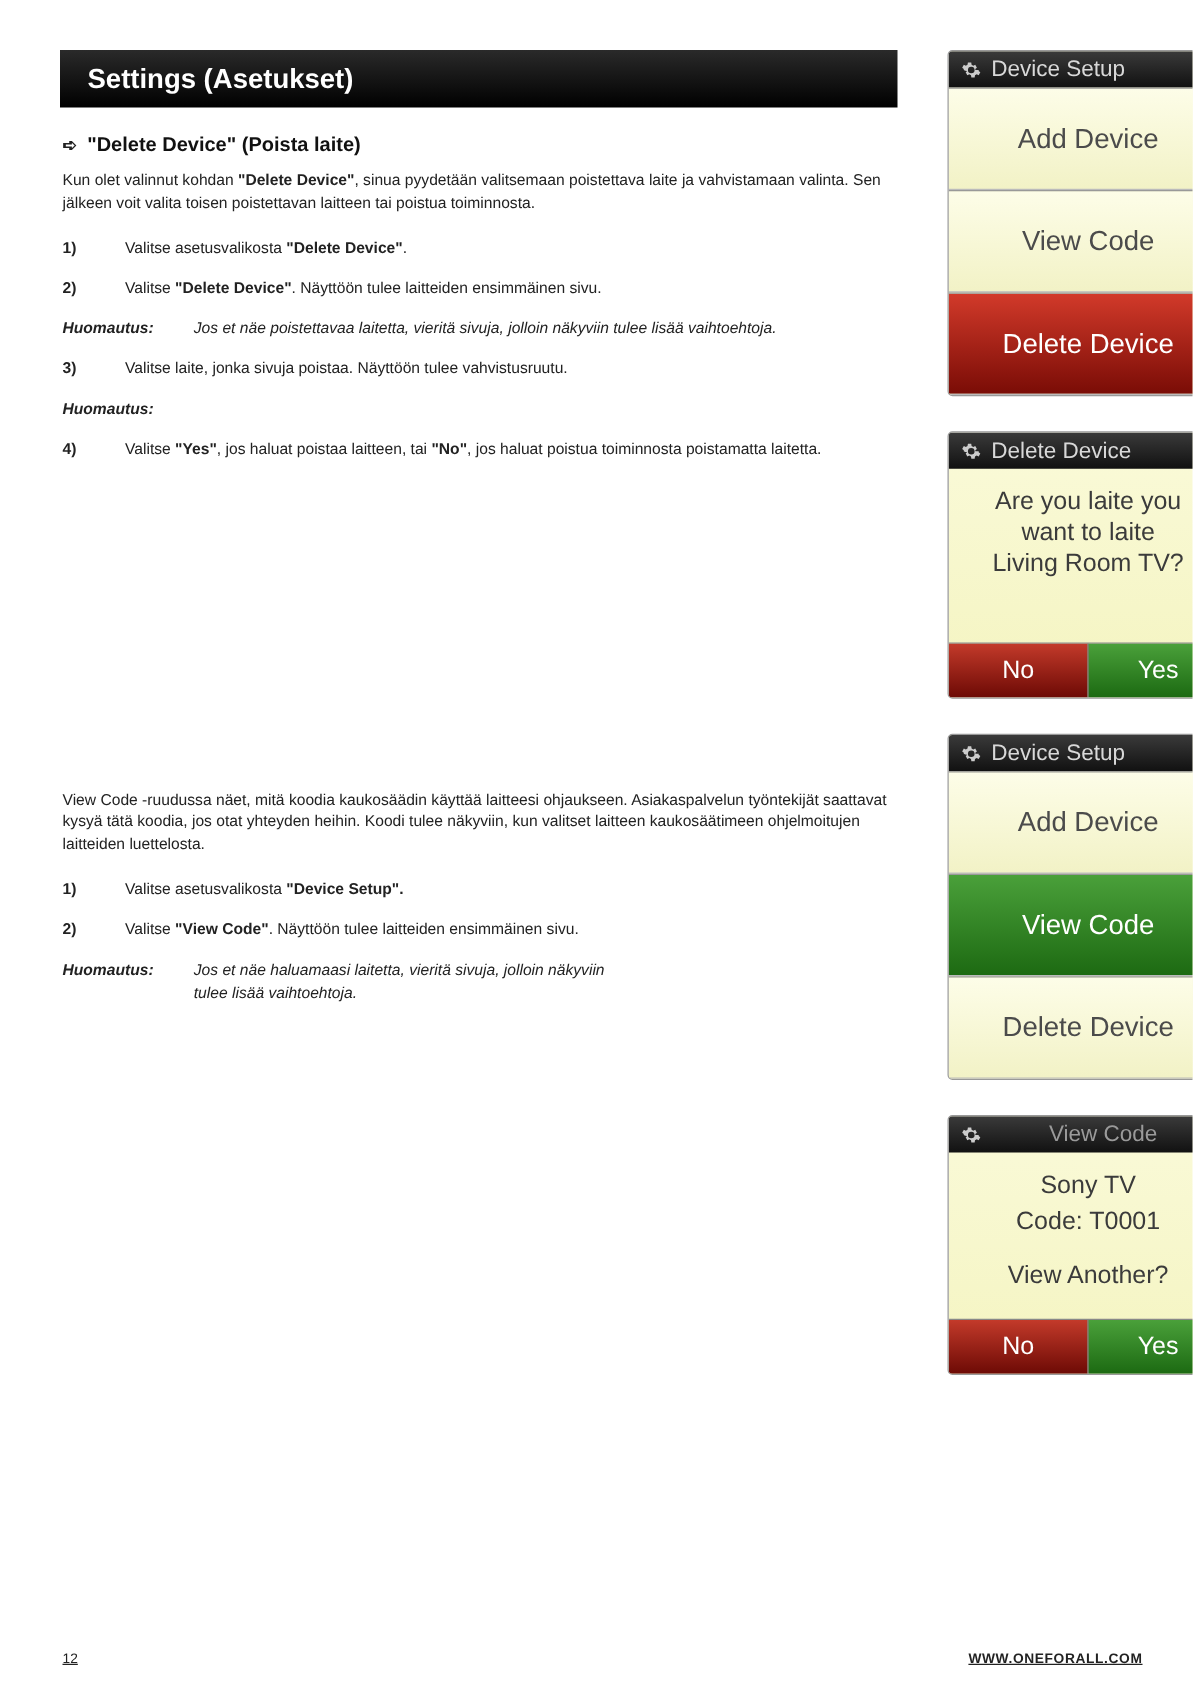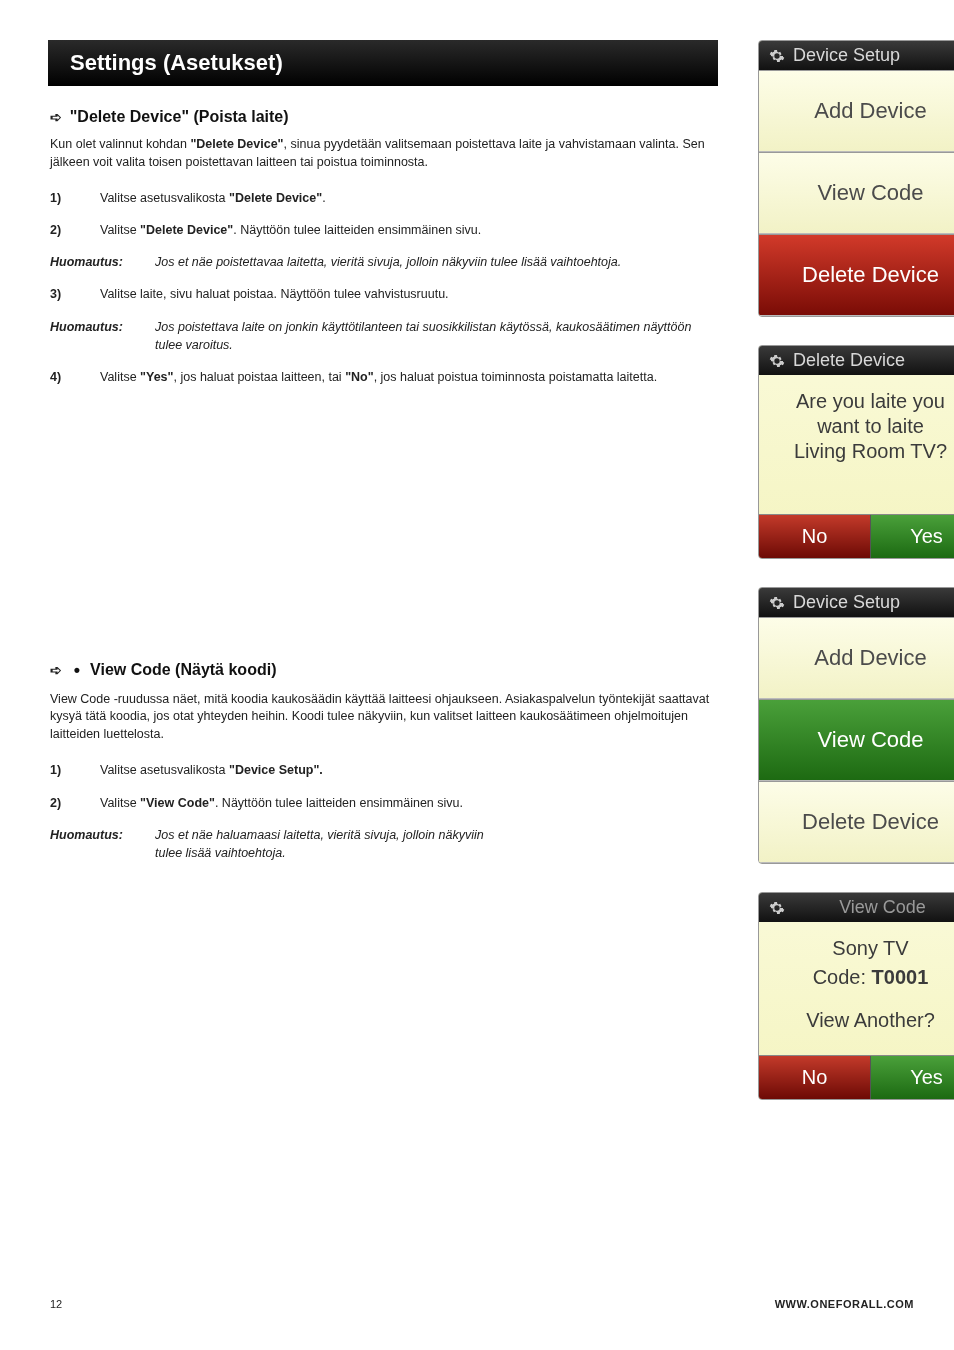--- a/index.html
+++ b/index.html
@@ -112,21 +112,21 @@
 
   .sim-body {
     font-size: 20px;
     text-align: center;
     color: #3b3b3b;
     padding: 14px 10px 50px 10px;
     line-height: 1.25;
   }
   .sim-body .line1 { display:block; }
   .sim-body .code-line { margin-top: 4px; }
-  .sim-body .code-line .code { font-weight: bold; }
+  .sim-body .code-line .code { font-weight: normal; }
   .sim-body .view-another { margin-top: 18px; font-size: 20px; }
 
   .sim-buttons {
     display: flex;
     height: 44px;
     border-top: 1px solid #888;
   }
   .sim-btn {
     flex: 1;
     display: flex;
@@ -134,27 +134,28 @@
     justify-content: center;
     font-size: 20px;
     color: #fff;
   }
   .sim-btn.no { background: linear-gradient(#c33a2a,#6d0a05); border-right: 1px solid #555; }
   .sim-btn.yes { background: linear-gradient(#4aa03a,#1c6a12); }
 
   
   .footer {
     position: absolute;
-    bottom: 40px;
+    bottom: 17px;
     left: 50px;
     right: 40px;
     display: flex;
     justify-content: space-between;
     font-size: 11px;
     color: #222;
+    text-decoration: underline;
   }
   .footer .url { font-weight: bold; letter-spacing: 0.5px; }
 </style>
 </head>
 <body>
 
 <div class="page">
   <div class="left-col">
 
     <div class="page-header">Settings (Asetukset)</div>
@@ -182,42 +183,36 @@
       </div>
     </div>
 
     <div class="note-row">
       <div class="note-label">Huomautus:</div>
       <div class="note-text">Jos et näe poistettavaa laitetta, vieritä sivuja, jolloin näkyviin tulee lisää vaihtoehtoja.</div>
     </div>
 
     <div class="step-row">
       <div class="step-n">3)</div>
-      <div class="step-t">Valitse laite, sivu haluat poistaa. Näyttöön tulee vahvistusruutu.</div>
+      <div class="step-t">Valitse laite, jonka sivuja poistaa. Näyttöön tulee vahvistusruutu.</div>
     </div>
 
     <div class="note-row">
       <div class="note-label">Huomautus:</div>
-      <div class="note-text">Jos poistettava laite on jonkin käyttötilanteen tai suosikkilistan käytössä, kaukosäätimen näyttöön tulee varoitus.</div>
     </div>
 
     <div class="step-row">
       <div class="step-n">4)</div>
       <div class="step-t">
         <span>Valitse </span><strong>"Yes"</strong><span>, jos haluat poistaa laitteen, tai </span><strong>"No"</strong><span>, jos haluat poistua toiminnosta poistamatta laitetta.</span>
       </div>
     </div>
 
     <div class="spacer-lg"></div>
 
-    <div class="section-title">
-      <span class="arrow-icon"></span>
-      <span class="bullet"></span>
-      <span>View Code (Näytä koodi)</span>
-    </div>
 
     <p class="para">View Code -ruudussa näet, mitä koodia kaukosäädin käyttää laitteesi ohjaukseen. Asiakaspalvelun työntekijät saattavat kysyä tätä koodia, jos otat yhteyden heihin.  Koodi tulee näkyviin, kun valitset laitteen kaukosäätimeen ohjelmoitujen laitteiden luettelosta.</p>
 
     <div class="step-row">
       <div class="step-n">1)</div>
       <div class="step-t">
         <span>Valitse asetusvalikosta </span><strong>"Device Setup".</strong>
       </div>
     </div>
 

